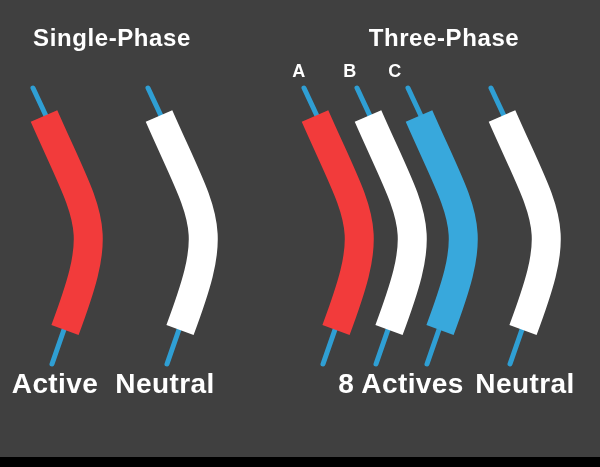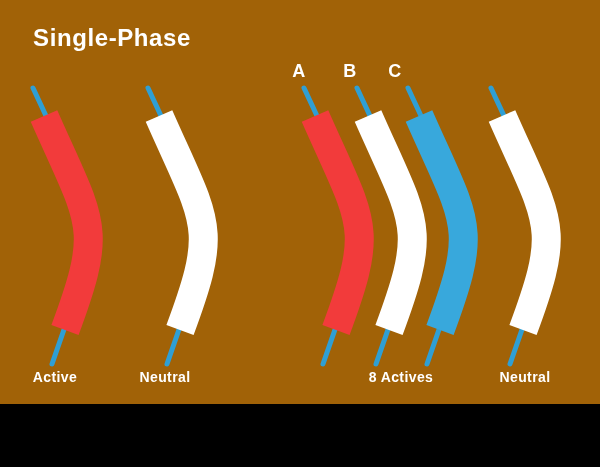--- a/index.html
+++ b/index.html
@@ -9,22 +9,22 @@
   }
   body {
     width: 600px;
     height: 467px;
     overflow: hidden;
     font-family: "Liberation Sans", sans-serif;
   }
   .stage {
     position: relative;
     width: 600px;
-    height: 404px;
-    background: #a16207;
+    height: 457px;
+    background: #404040;
   }
   .stage svg {
     position: absolute;
     left: 0;
     top: 0;
   }
   .label {
     position: absolute;
     color: #FFFFFF;
     font-weight: 800;
@@ -34,21 +34,21 @@
     line-height: 1;
   }
   .title {
     font-size: 24px;
     letter-spacing: 0.6px;
   }
   .phase-letter {
     font-size: 18px;
   }
   .wire-label {
-    font-size: 14px;
+    font-size: 28px;
   }
 </style>
 </head>
 <body>
 
 <div class="stage">
 
   <svg id="wires" width="600" height="467" viewBox="0 0 600 467">
       <g transform="translate(0,0)">
         <line x1="33" y1="88" x2="54" y2="133" stroke="#2F9FD4" stroke-width="5" stroke-linecap="round"></line>
@@ -77,20 +77,21 @@
       </g>
       <g transform="translate(458,0)">
         <line x1="33" y1="88" x2="54" y2="133" stroke="#2F9FD4" stroke-width="5" stroke-linecap="round"></line>
         <line x1="68" y1="318" x2="52" y2="364" stroke="#2F9FD4" stroke-width="5" stroke-linecap="round"></line>
         <path d="M44,116 C92,225 104,225 65,330" fill="none" stroke="#FFFFFF" stroke-width="29" stroke-linecap="butt"></path>
       </g>
     </svg>
 
   <div class="label title" style="left:112px; top:26px">Single-Phase</div>
 
+  <div class="label title" style="left:444px; top:26px">Three-Phase</div>
 
   <div class="label phase-letter" style="left:299px; top:62px">A</div>
 
   <div class="label phase-letter" style="left:350px; top:62px">B</div>
 
   <div class="label phase-letter" style="left:395px; top:62px">C</div>
 
   <div class="label wire-label" style="left:55px; top:370px">Active</div>
 
   <div class="label wire-label" style="left:165px; top:370px">Neutral</div>

